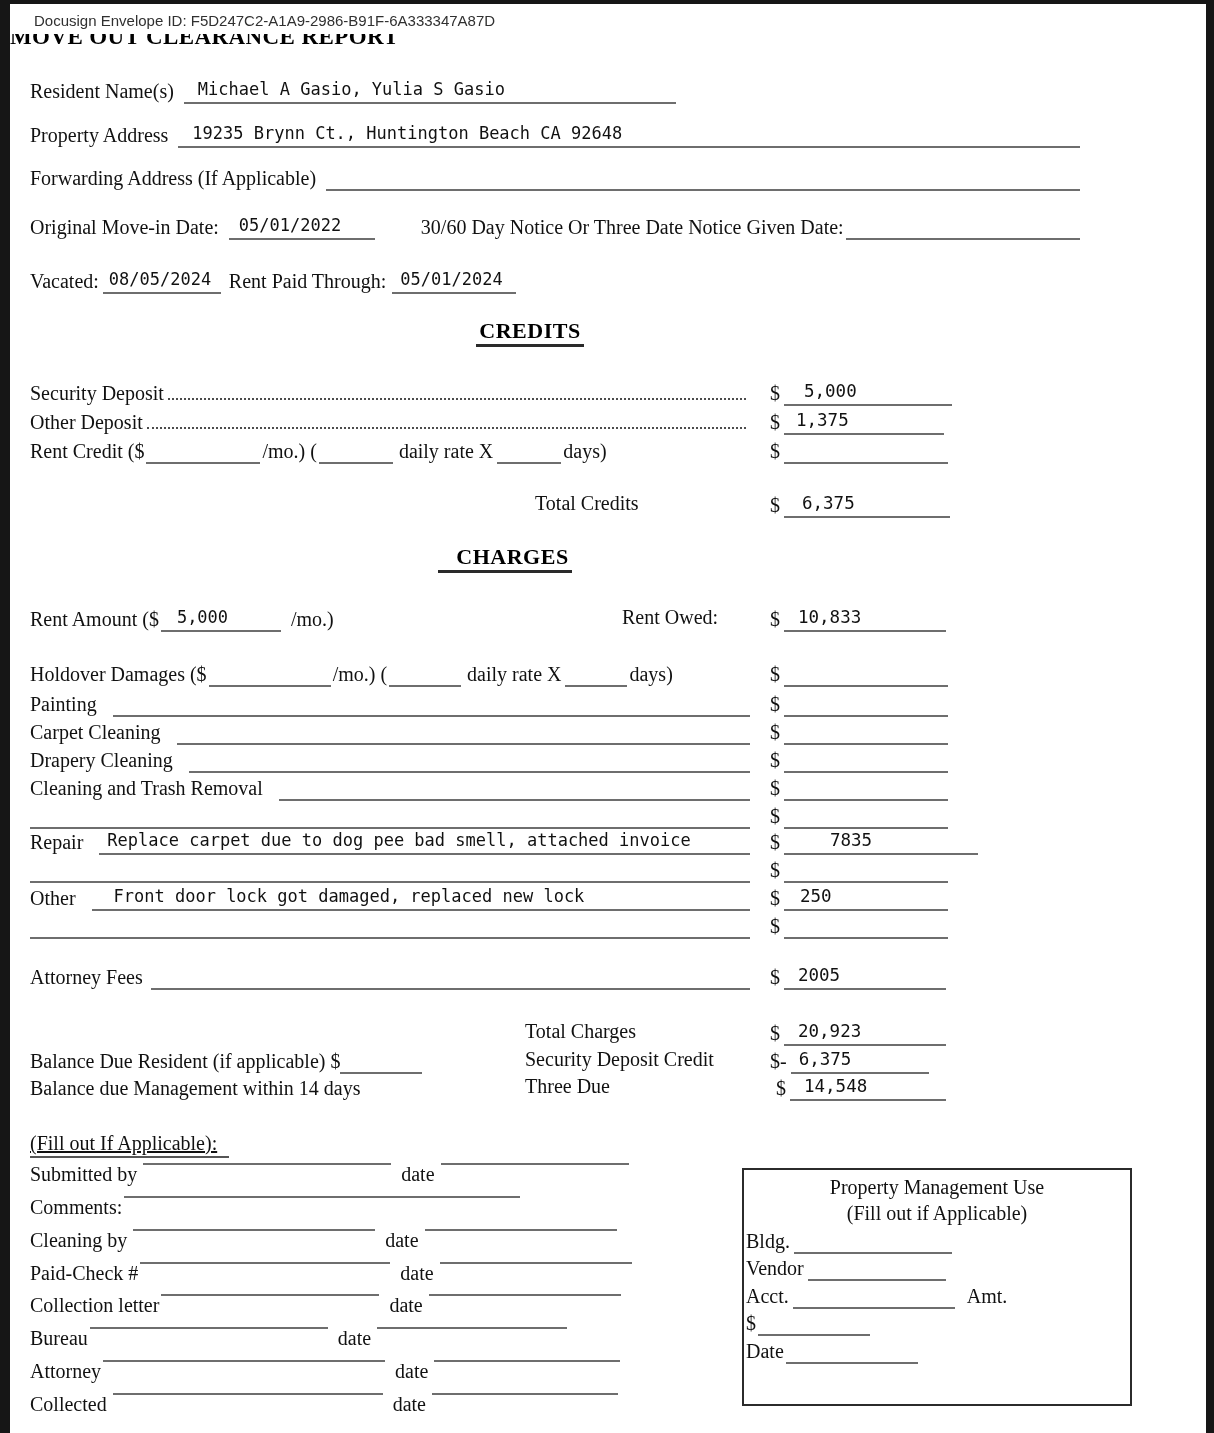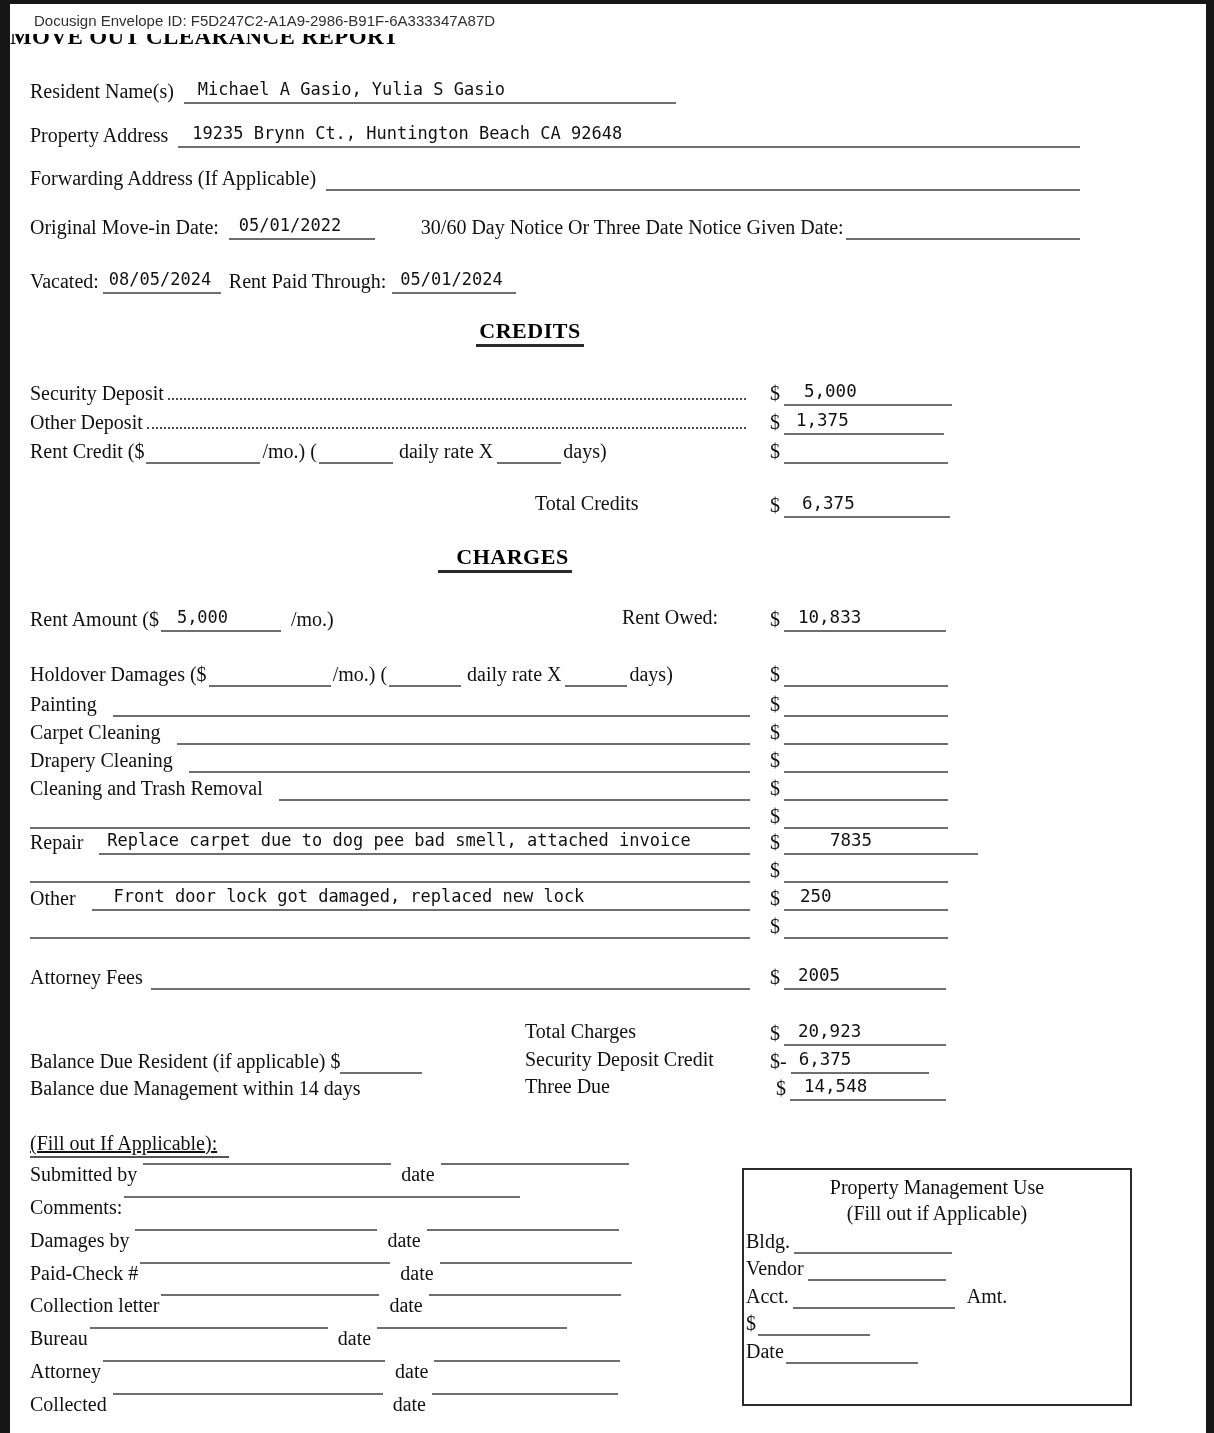--- a/index.html
+++ b/index.html
@@ -275,21 +275,21 @@
     <span class="lbl">Submitted by</span>
     <span class="seg" style="width:248px"></span>
     <span class="lbl dl">date</span>
     <span class="seg" style="width:188px"></span>
   </div>
   <div class="brow" style="top:1192px">
     <span class="lbl">Comments:</span>
     <span class="seg" style="width:396px;margin-left:2px"></span>
   </div>
   <div class="brow" style="top:1225px">
-    <span class="lbl">Damages by</span>
+    <span class="lbl">Cleaning by</span>
     <span class="seg" style="width:242px"></span>
     <span class="lbl dl">date</span>
     <span class="seg" style="width:192px"></span>
   </div>
   <div class="brow" style="top:1258px">
     <span class="lbl">Paid-Check #</span>
     <span class="seg" style="width:250px;margin-left:2px"></span>
     <span class="lbl dl">date</span>
     <span class="seg" style="width:192px"></span>
   </div>

